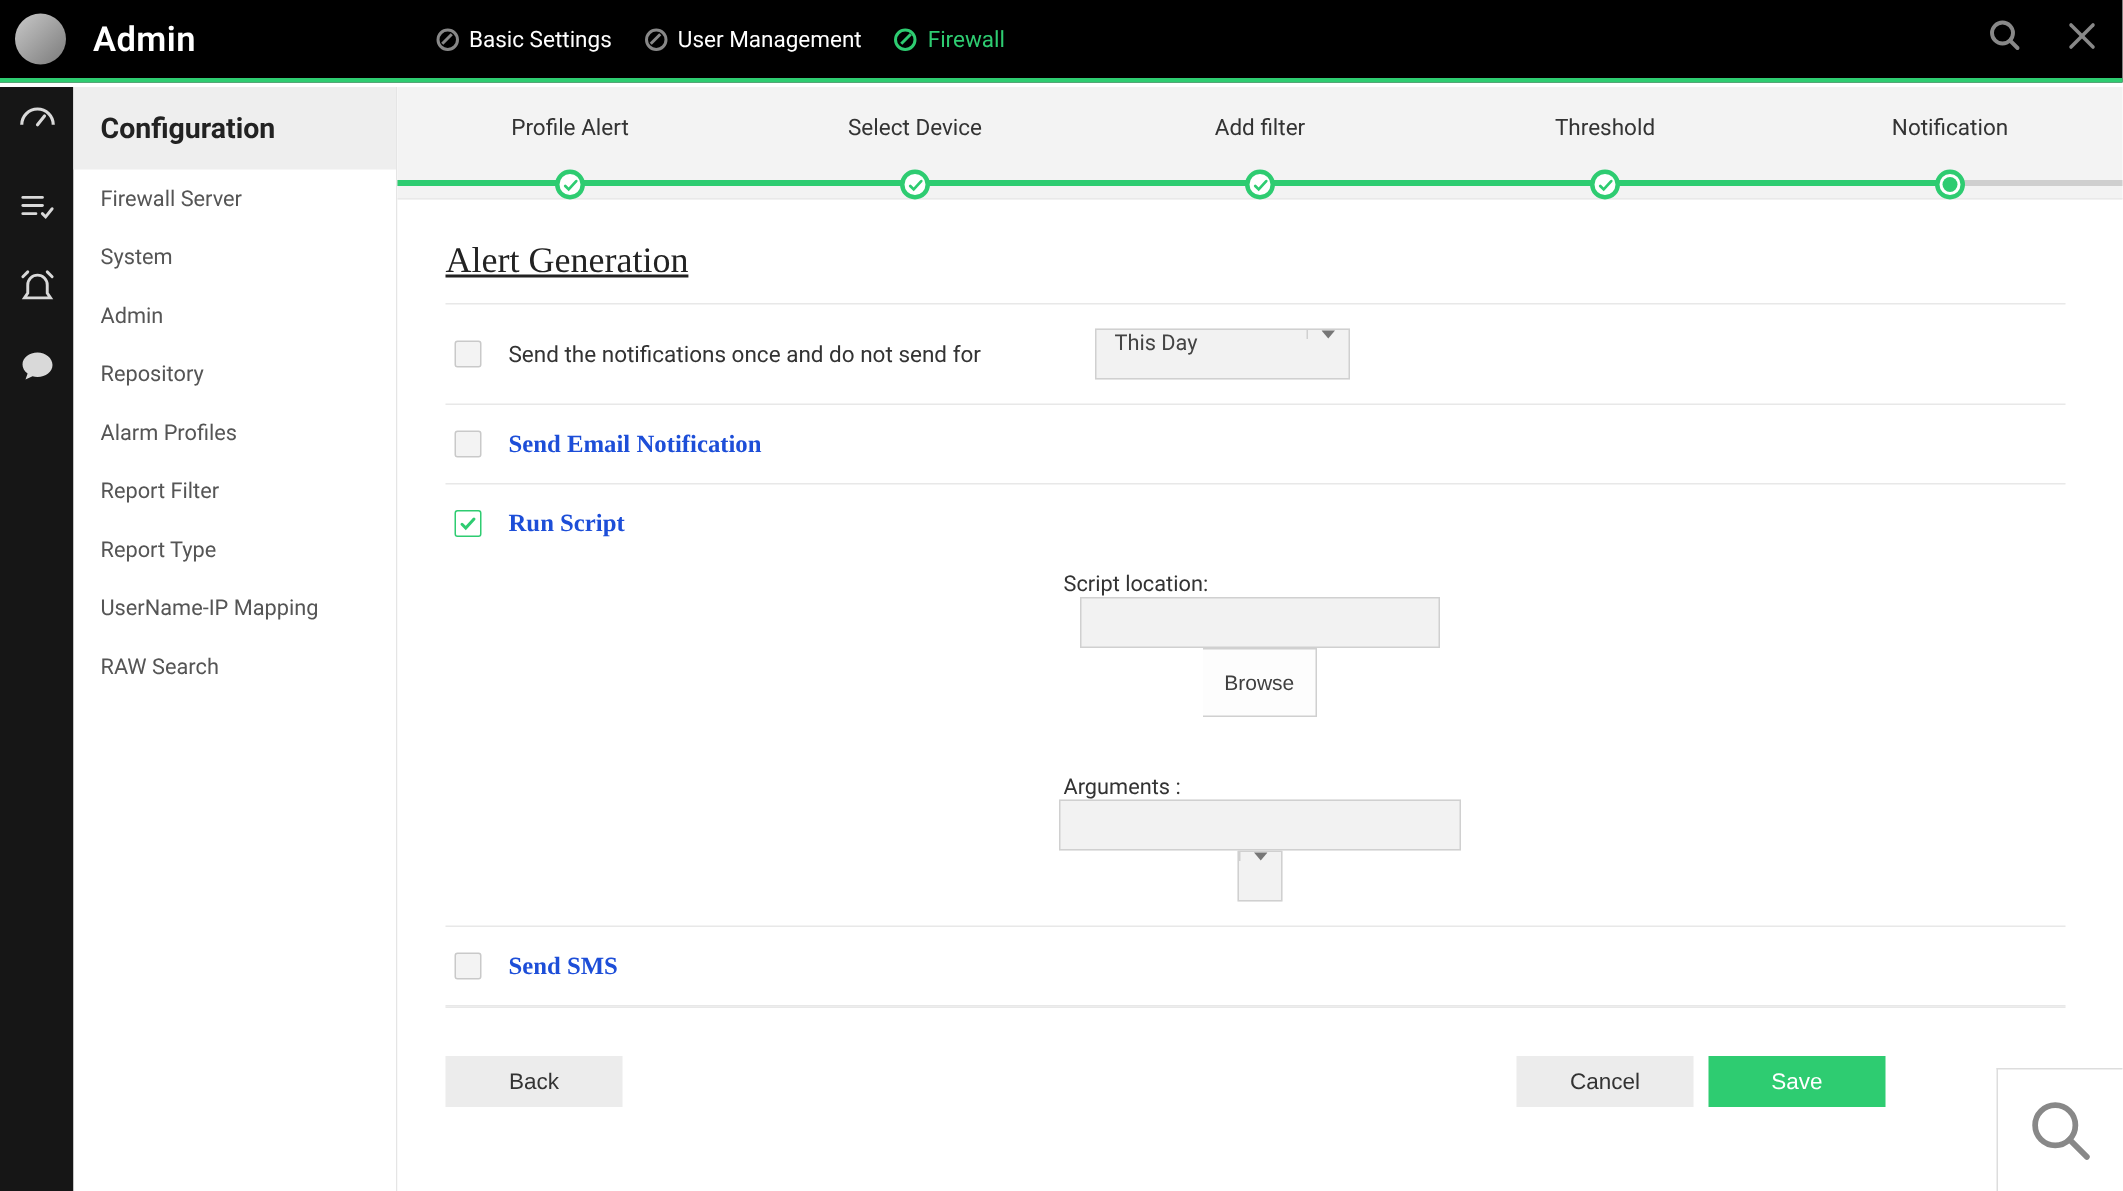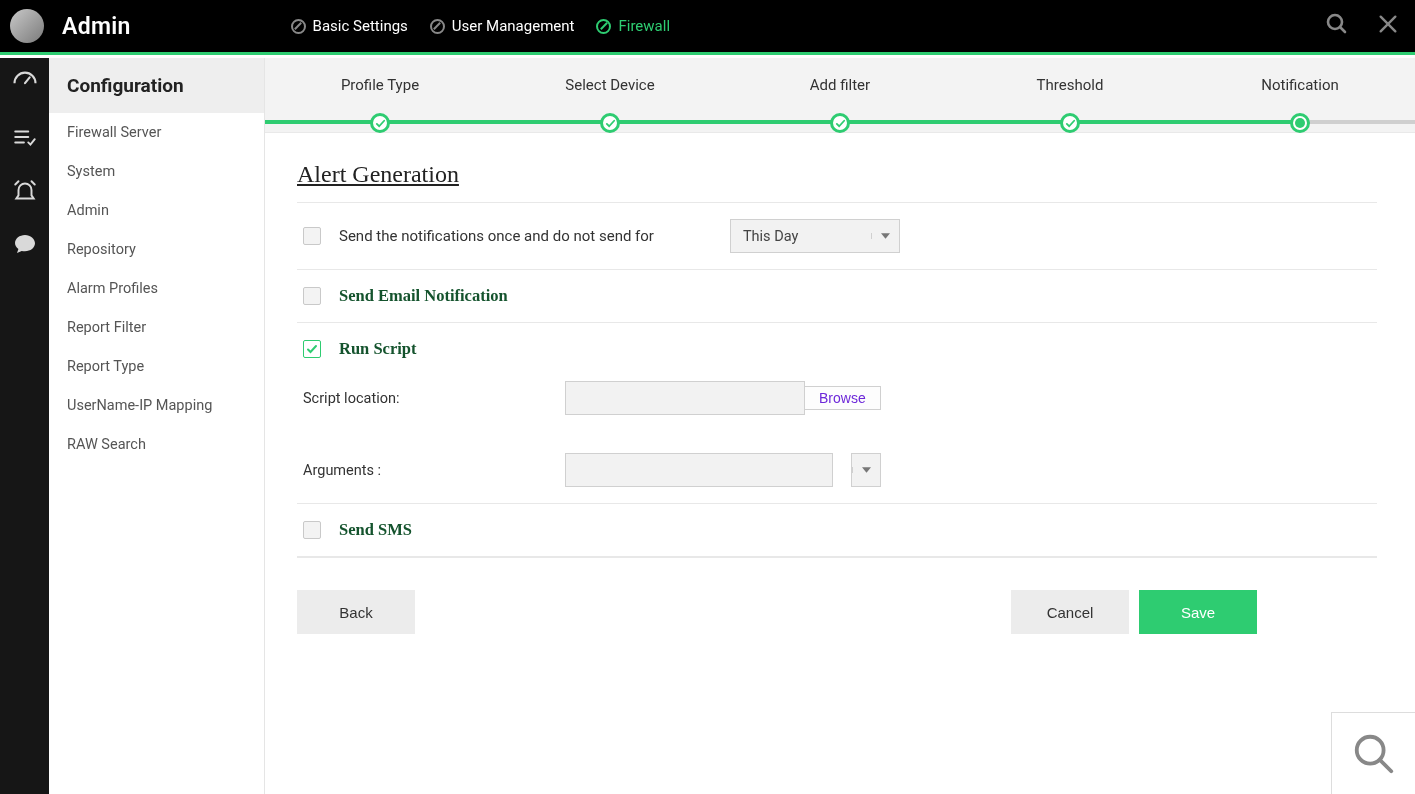--- a/index.html
+++ b/index.html
@@ -195,25 +195,25 @@
     border-radius: 2px;
     display: inline-flex;
     align-items: center; justify-content: center;
     cursor: pointer;
     flex-shrink: 0;
   }
   .checkbox.checked { background: #fff; border-color: #2ecc71; }
   .checkbox svg { display: none; }
   .checkbox.checked svg { display: block; }
   .opt-label { font-size: 15px; color: #333; }
-  .opt-label.bold { font-family: Georgia, serif; font-size: 16.5px; font-weight: 600; color: #14532d; }
+  .opt-label.bold { font-family: Georgia, serif; font-size: 16.5px; font-weight: 600; color: #1d4ed8; }
 
   .select {
     display: inline-flex;
-    align-items: center;
+    align-items: flex-start;
     border: 1px solid #d0d0d0;
     background: #f2f2f2;
     height: 34px;
     cursor: pointer;
   }
   .select .sel-label {
     padding: 0 12px;
     display: flex; align-items: center;
     font-size: 14.5px; color: #444;
     min-width: 140px;
@@ -223,53 +223,54 @@
     border-left: 1px solid #d0d0d0;
     display: flex; align-items: center; justify-content: center;
   }
   .select .sel-arrow svg { width: 9px; height: 6px; color: #777; }
 
   .sub-row {
     display: flex;
     align-items: center;
     margin-top: 22px;
     gap: 0;
+    flex-direction: column;
   }
   .sub-row .fld-label {
     width: 262px;
     font-size: 14.5px;
     color: #333;
   }
   .text-input {
     height: 34px;
     background: #f2f2f2;
     border: 1px solid #d0d0d0;
     padding: 0 10px;
     font-size: 14px;
     color: #333;
   }
   .btn-browse {
-    height: 24px;
+    height: 46px;
     padding: 0 14px;
     border: 1px solid #d0d0d0;
     border-left: none;
     background: #fdfdfd;
-    color: #6d28d9;
+    color: #404040;
     font-size: 14px;
     cursor: pointer;
   }
 
   .footer-row {
     display: flex;
     align-items: center;
     padding-top: 32px;
     border-top: 1px solid #e8e8e8;
   }
   .btn {
-    height: 44px;
+    height: 34px;
     border: none;
     padding: 0 24px;
     min-width: 118px;
     font-size: 15px;
     cursor: pointer;
   }
   .btn-plain { background: #ececec; color: #333; }
   .btn-primary { background: #2ecc71; color: #fff; }
 
   
@@ -359,21 +360,21 @@
   <div class="item">Report Filter</div>
   <div class="item">Report Type</div>
   <div class="item">UserName-IP Mapping</div>
   <div class="item">RAW Search</div>
 </div>
 
 <div class="main">
 
   <div class="stepper">
     <div class="labels">
-      <span>Profile Type</span>
+      <span>Profile Alert</span>
       <span>Select Device</span>
       <span>Add filter</span>
       <span>Threshold</span>
       <span>Notification</span>
     </div>
     <div class="step-track"></div>
     <div class="step-fill" style="width:90%;"></div>
     <div class="step-node" style="left:calc(10% - 10px);">
       <svg viewBox="0 0 24 24" fill="none" stroke="#2ecc71" stroke-width="4" stroke-linecap="round">
           <polyline points="4,13 9,18 20,6"></polyline>

